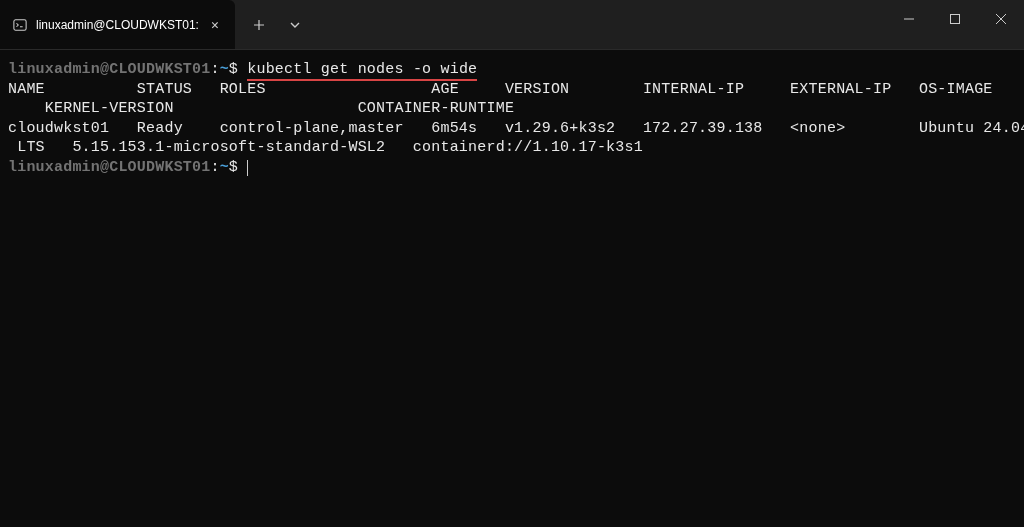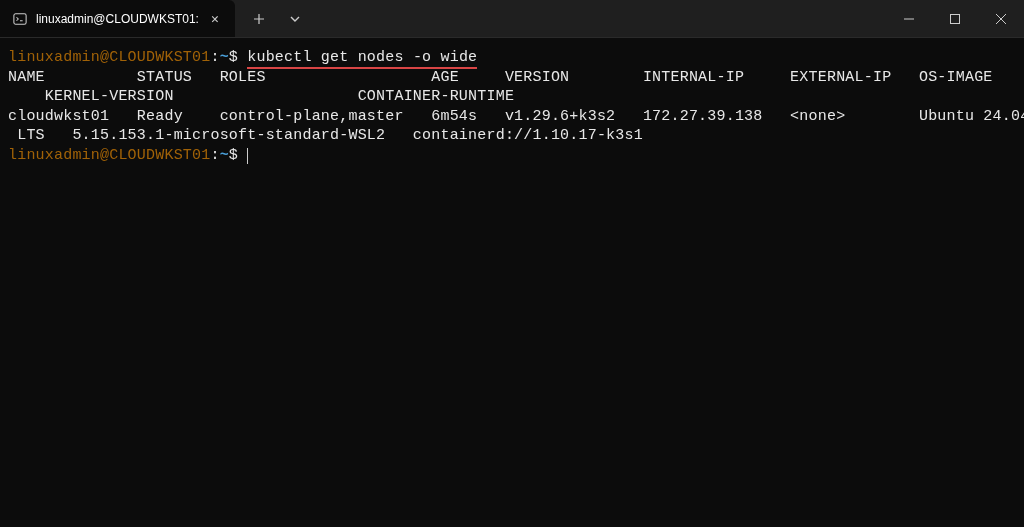--- a/index.html
+++ b/index.html
@@ -6,21 +6,21 @@
     body {
       background: #1a1a1a;
       font-family: Consolas, 'Courier New', monospace;
       font-size: 14px;
       width: 1024px;
       height: 527px;
       overflow: hidden;
       color: #cccccc;
     }
     .titlebar {
-      height: 38px;
+      height: 50px;
       background: #1f1f1f;
       display: flex;
       align-items: stretch;
       border-bottom: 1px solid #2a2a2a;
     }
     .tab {
       background: #0c0c0c;
       display: flex;
       align-items: center;
       padding: 0 12px;
@@ -83,21 +83,21 @@
     .terminal {
       background: #0c0c0c;
       padding: 10px 8px;
       height: calc(100% - 38px);
       font-size: 15px;
       line-height: 1.3;
       white-space: pre;
       overflow: hidden;
       letter-spacing: 0.2px;
     }
-    .green { color: #a16207; font-weight: normal; }
+    .green { color: #737373; font-weight: bold; }
     .blue { color: #4a9fd8; font-weight: bold; }
     .white { color: #e8e8e8; }
     .command {
       color: #e8e8e8;
       border-bottom: 2px solid #d94545;
       padding-bottom: 1px;
       margin-top: 36px;
     }
     .cursor {
       display: inline-block;

